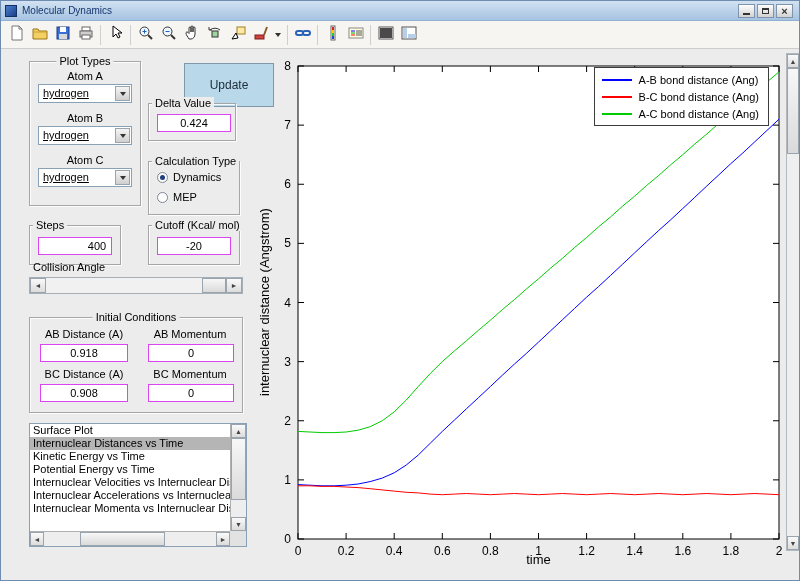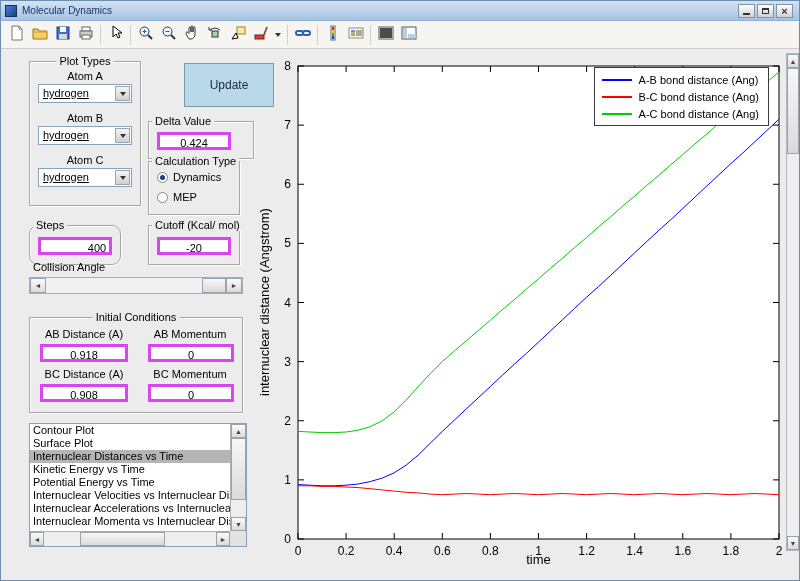--- a/index.html
+++ b/index.html
@@ -34,21 +34,21 @@
   .tsep { width: 1px; height: 20px; background: #cfcfcf; margin: 0 3px; }
 
   
   .gpanel { position: absolute; border: 1px solid #a6a6a6;
             box-shadow: 1px 1px 0 rgba(255,255,255,.9), inset 1px 1px 0 rgba(255,255,255,.9); }
   .gtitle { position: absolute; top: -7px; background: #ececec; padding: 0 3px;
             font-size: 11px; white-space: nowrap; }
   .gtitle.centered { left: 50%; transform: translateX(-50%); }
   .panel-label { position: absolute; left: 0; right: 0; text-align: center; font-size: 11px; }
   .free-label { position: absolute; font-size: 11px; }
-  .field { position: absolute; height: 18px; background: #fff; border: 3px solid #d946ef;
+  .field { position: absolute; height: 18px; background: #fff; border: 1px solid #d946ef;
            font-size: 11px; text-align: center; line-height: 16px; }
   .combo { position: absolute; left: 8px; width: 94px; height: 19px; background: #fff;
            border: 1px solid #8aa0b4; }
   .combo-text { position: absolute; left: 4px; top: 2px; font-size: 11px; text-decoration: underline; }
   .combo-btn { position: absolute; right: 1px; top: 1px; bottom: 1px; width: 15px;
                background: linear-gradient(#f5f5f5,#cfcfcf); border: 1px solid #98a4b0;
                display: flex; align-items: center; justify-content: center; }
   .combo-arrow { width: 0; height: 0; border-left: 3px solid transparent;
                  border-right: 3px solid transparent; border-top: 4px solid #333; }
   .radio-row { position: absolute; left: 8px; display: flex; align-items: center; gap: 5px; }
@@ -260,38 +260,38 @@
     <div class="combo" style="top:106px">
       <span class="combo-text">hydrogen</span>
       <span class="combo-btn">
           <span class="combo-arrow"></span>
         </span>
     </div>
   </div>
 
   <div id="update-btn" style="background: rgb(185, 216, 234);">Update</div>
 
-  <div class="gpanel" style="left:147px; top:120px; width:106px; height:38px;">
+  <div class="gpanel" style="left:147px; top:102px; width:88px; height:38px;">
     <span class="gtitle" style="left:3px">Delta Value</span>
     <div class="field" style="left:8px; top:10px; width:74px;">0.424</div>
   </div>
 
   <div class="gpanel" id="calc-panel" style="left:147px; top:160px; width:92px; height:54px;">
     <span class="gtitle" style="left:3px">Calculation Type</span>
     <div class="radio-row" style="top:9px">
       <span class="radio checked"></span>
       <span class="radio-label">Dynamics</span>
     </div>
     <div class="radio-row" style="top:29px">
       <span class="radio"></span>
       <span class="radio-label">MEP</span>
     </div>
   </div>
 
-  <div class="gpanel" style="left:28px; top:224px; width:92px; height:40px;border-radius:9px;">
+  <div class="gpanel" style="left:28px; top:224px; width:92px; height:40px;">
     <span class="gtitle" style="left:3px">Steps</span>
     <div class="field" style="left:8px; top:11px; width:74px;padding-left:44px;">400</div>
   </div>
 
   <div class="gpanel" style="left:147px; top:224px; width:92px; height:40px;">
     <span class="gtitle" style="left:3px">Cutoff (Kcal/ mol)</span>
     <div class="field" style="left:8px; top:11px; width:74px;">-20</div>
   </div>
 
   <div class="free-label" style="left:32px; top:260px;">Collision Angle</div>
@@ -308,21 +308,20 @@
     <div class="field" style="left:10px; top:26px; width:88px;">0.918</div>
     <div class="field" style="left:118px; top:26px; width:86px;">0</div>
     <div class="free-label" style="left:4px; top:50px; width:100px; text-align:center;">BC Distance (A)</div>
     <div class="free-label" style="left:112px; top:50px; width:96px; text-align:center;">BC Momentum</div>
     <div class="field" style="left:10px; top:66px; width:88px;">0.908</div>
     <div class="field" style="left:118px; top:66px; width:86px;">0</div>
   </div>
 
   <div id="listbox">
     <div id="list-items">
-        <div class="list-item">Contour Plot</div>
         <div class="list-item">Surface Plot</div>
         <div class="list-item" style="background: rgb(181, 181, 181);">Internuclear Distances vs Time</div>
         <div class="list-item">Kinetic Energy vs Time</div>
         <div class="list-item">Potential Energy vs Time</div>
         <div class="list-item">Internuclear Velocities vs Internuclear Distance</div>
         <div class="list-item">Internuclear Accelerations vs Internuclear Distance</div>
         <div class="list-item">Internuclear Momenta vs Internuclear Distance</div>
       </div>
     <div class="vscroll">
       <span class="sb-btn" style="top:0; left:0; right:0; height:14px;">▲</span>

